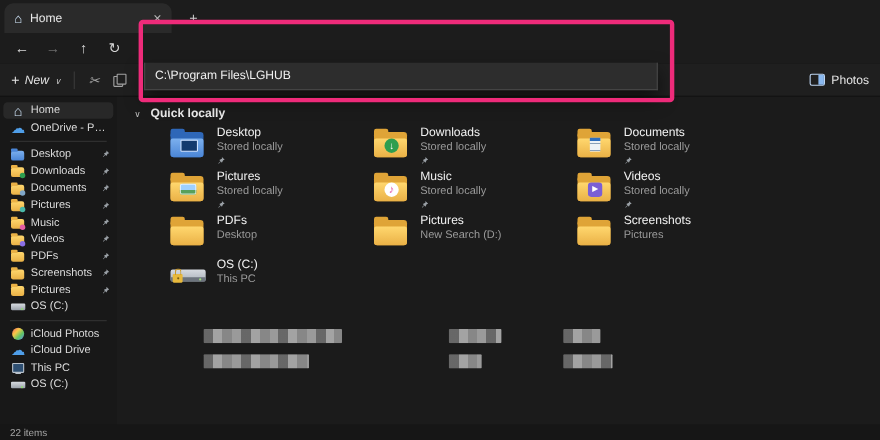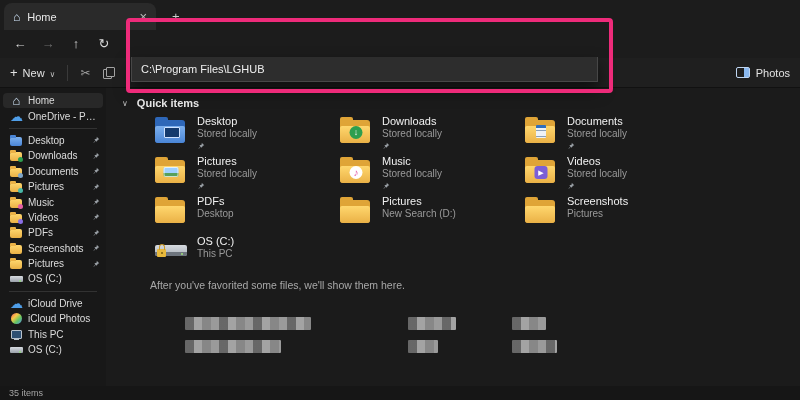--- a/index.html
+++ b/index.html
@@ -13,21 +13,21 @@
   .navbar{position:absolute;top:30px;left:0;right:0;height:28px;background:#1c1c1c;}
   .nav-btn{position:absolute;top:3px;width:24px;height:22px;text-align:center;font-size:13px;line-height:22px;color:#d8d8d8;border-radius:4px;}
   .nav-btn.dim{color:#6b6b6b;}
   .addressbar{position:absolute;left:131px;top:33px;width:467px;height:23px;background:#313131;border:1px solid #3e3e3e;border-bottom:2px solid #4cc2ff;border-radius:4px 4px 0 0;display:flex;align-items:center;padding:0 9px;box-sizing:border-box;font-size:11px;color:#f0f0f0;}
   .addr-clear{margin-left:auto;color:#bdbdbd;font-size:12px;}
   .searchbox{position:absolute;left:612px;top:33px;width:181px;height:23px;background:#2d2d2d;border:1px solid #3a3a3a;border-bottom:1px solid #7e7e7e;border-radius:4px;display:flex;align-items:center;padding:0 8px;font-size:11px;color:#9d9d9d;box-sizing:border-box;}
   .search-ic{margin-left:auto;display:flex;}
   
   .toolbar{position:absolute;top:58px;left:0;right:0;height:30px;background:#1f1f1f;border-bottom:1px solid #111;display:flex;align-items:center;padding:0 10px;gap:12px;box-sizing:border-box;font-size:11px;color:#e3e3e3;}
   .tool-sep{width:1px;height:16px;background:#3a3a3a;}
-  .tool-btn{display:flex;align-items:center;gap:5px;}
+  .tool-btn{display:flex;align-items:center;gap:5px;font-style:italic;}
   .tool-btn.dim{opacity:.75;}
   .preview-btn{margin-left:auto;display:flex;align-items:center;gap:6px;}
   .ic-copy{position:relative;width:10px;height:11px;display:inline-block;}
   .ic-copy::before{content:"";position:absolute;left:0;top:2px;width:7px;height:8px;border:1px solid #cfcfcf;border-radius:1px;}
   .ic-copy::after{content:"";position:absolute;left:3px;top:0;width:7px;height:8px;border:1px solid #cfcfcf;border-radius:1px;background:#1f1f1f;}
   .ic-preview{position:relative;width:14px;height:11px;display:inline-block;border:1px solid #bfd6f2;border-radius:2px;box-sizing:border-box;}
   .ic-preview::after{content:"";position:absolute;right:0;top:0;bottom:0;width:5px;background:#8ab8ef;}
   
   .dropdown{position:absolute;left:131px;top:57px;width:467px;height:25px;background:#2d2d2d;border:1px solid #474747;border-top:none;box-shadow:0 8px 16px rgba(0,0,0,.55);z-index:5;display:flex;align-items:center;padding:0 9px;font-size:11px;box-sizing:border-box;color:#f0f0f0;}
   
@@ -242,42 +242,42 @@
         <path d="M9.5 1.5l5 5-2.8 1-2.2 4.2-2-2-3.8 3.8-.7-.7L6.8 9 4.8 7l4.7-2.2z" fill="#9aa0a6"></path>
       </svg>
   </div>
   <div class="side-item">
     <span class="sic sic-drive"></span>
     <span class="lbl">OS (C:)</span>
   </div>
   <div class="side-sep"></div>
 
   <div class="side-item">
+    <span class="sic sic-rainbow"></span>
+    <span class="lbl">iCloud Photos</span>
+  </div>
+  <div class="side-item">
     <span class="sic sic-cloud"></span>
     <span class="lbl">iCloud Drive</span>
   </div>
   <div class="side-item">
-    <span class="sic sic-rainbow"></span>
-    <span class="lbl">iCloud Photos</span>
-  </div>
-  <div class="side-item">
     <span class="sic sic-monitor"></span>
     <span class="lbl">This PC</span>
   </div>
   <div class="side-item">
     <span class="sic sic-drive"></span>
     <span class="lbl">OS (C:)</span>
   </div>
 </div>
 
 <div class="content">
 
   <div class="section-head">
     <span class="chev g-chevd"></span>
-    <span>Quick items</span>
+    <span>Quick locally</span>
   </div>
 
   <div class="grid">
 
     <div class="tile">
       <div class="tile-icon folder-blue">
         <div class="f-tab"></div>
           <div class="f-back"></div>
           <div class="f-front"></div>
           <div class="badge badge-screen"></div>
@@ -415,28 +415,27 @@
           <div class="lock"></div>
       </div>
       <div class="tile-text">
         <div class="tile-name">OS (C:)</div>
         <div class="tile-sub">This PC</div>
       </div>
     </div>
 
   </div>
 
-  <div class="empty-text">After you've favorited some files, we'll show them here.</div>
 
   <div class="redact-area">
     <div class="redact" style="left:79px;top:0;width:126px;"></div>
     <div class="redact" style="left:302px;top:0;width:48px;"></div>
     <div class="redact" style="left:406px;top:0;width:34px;"></div>
     <div class="redact" style="left:79px;top:23px;width:96px;"></div>
     <div class="redact" style="left:302px;top:23px;width:30px;"></div>
     <div class="redact" style="left:406px;top:23px;width:45px;"></div>
   </div>
 
 </div>
 
 <div class="statusbar">
-  <span>35 items</span>
+  <span>22 items</span>
 </div>
 
 </body></html>

